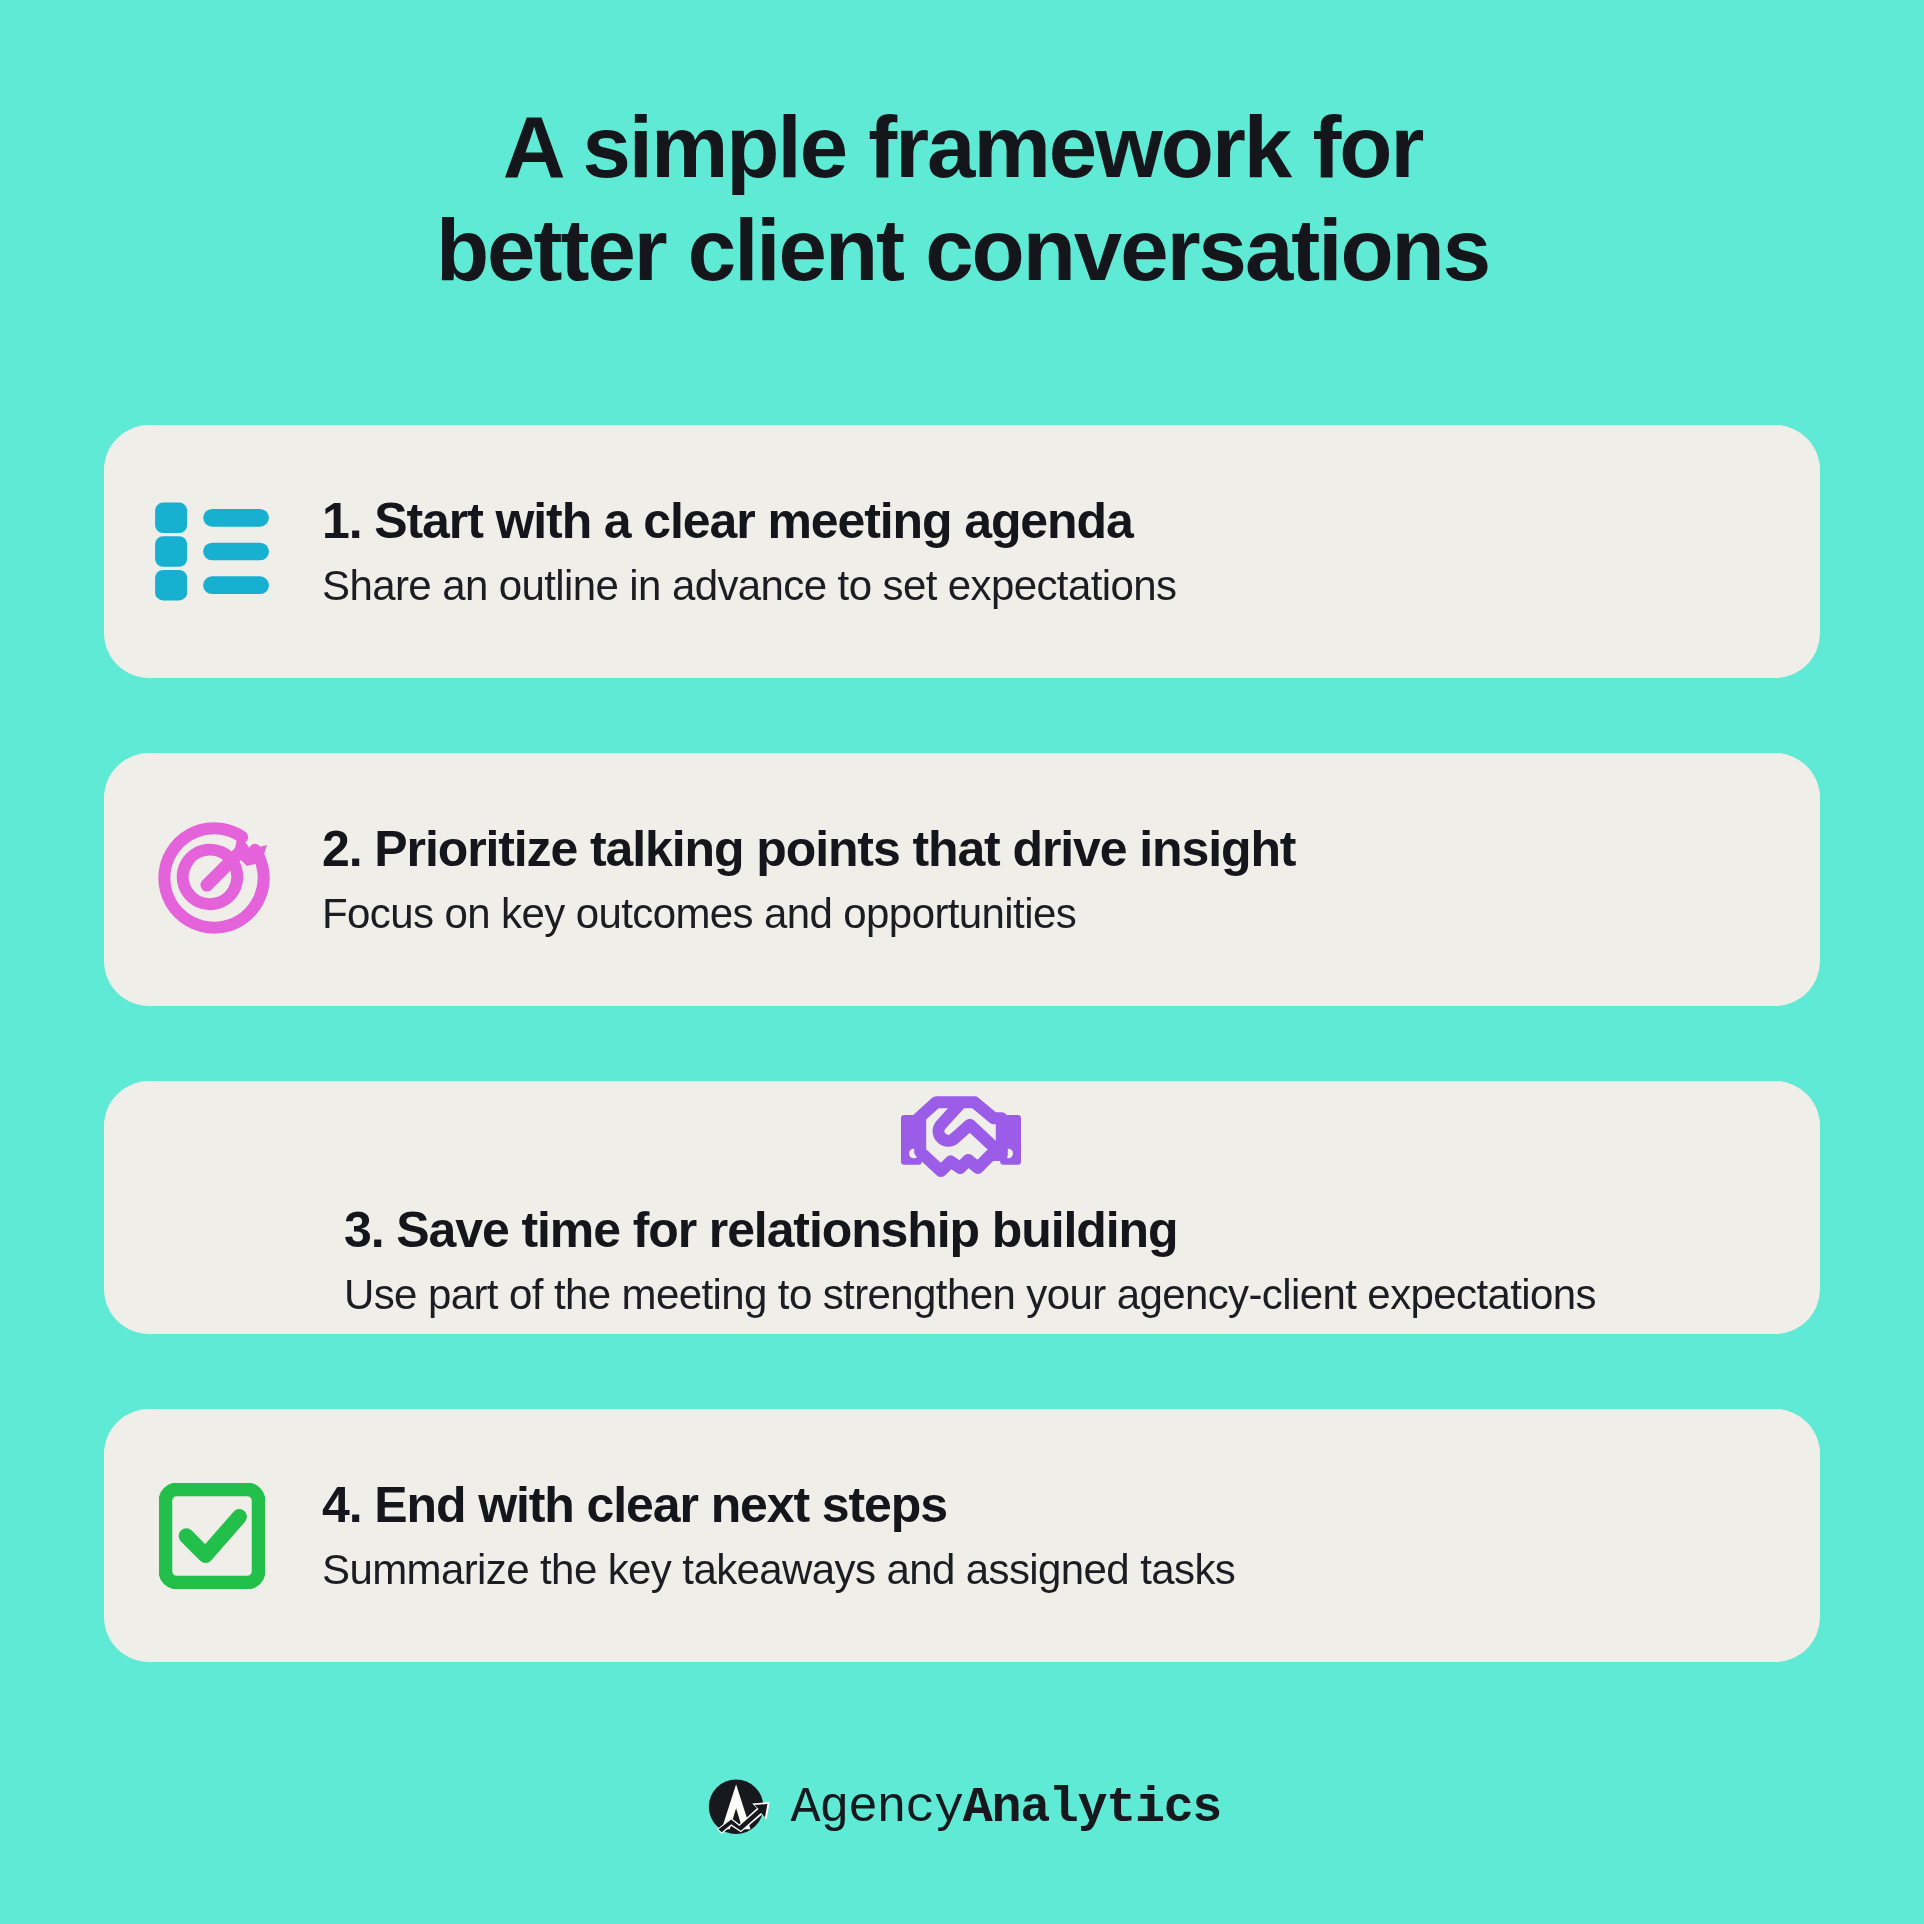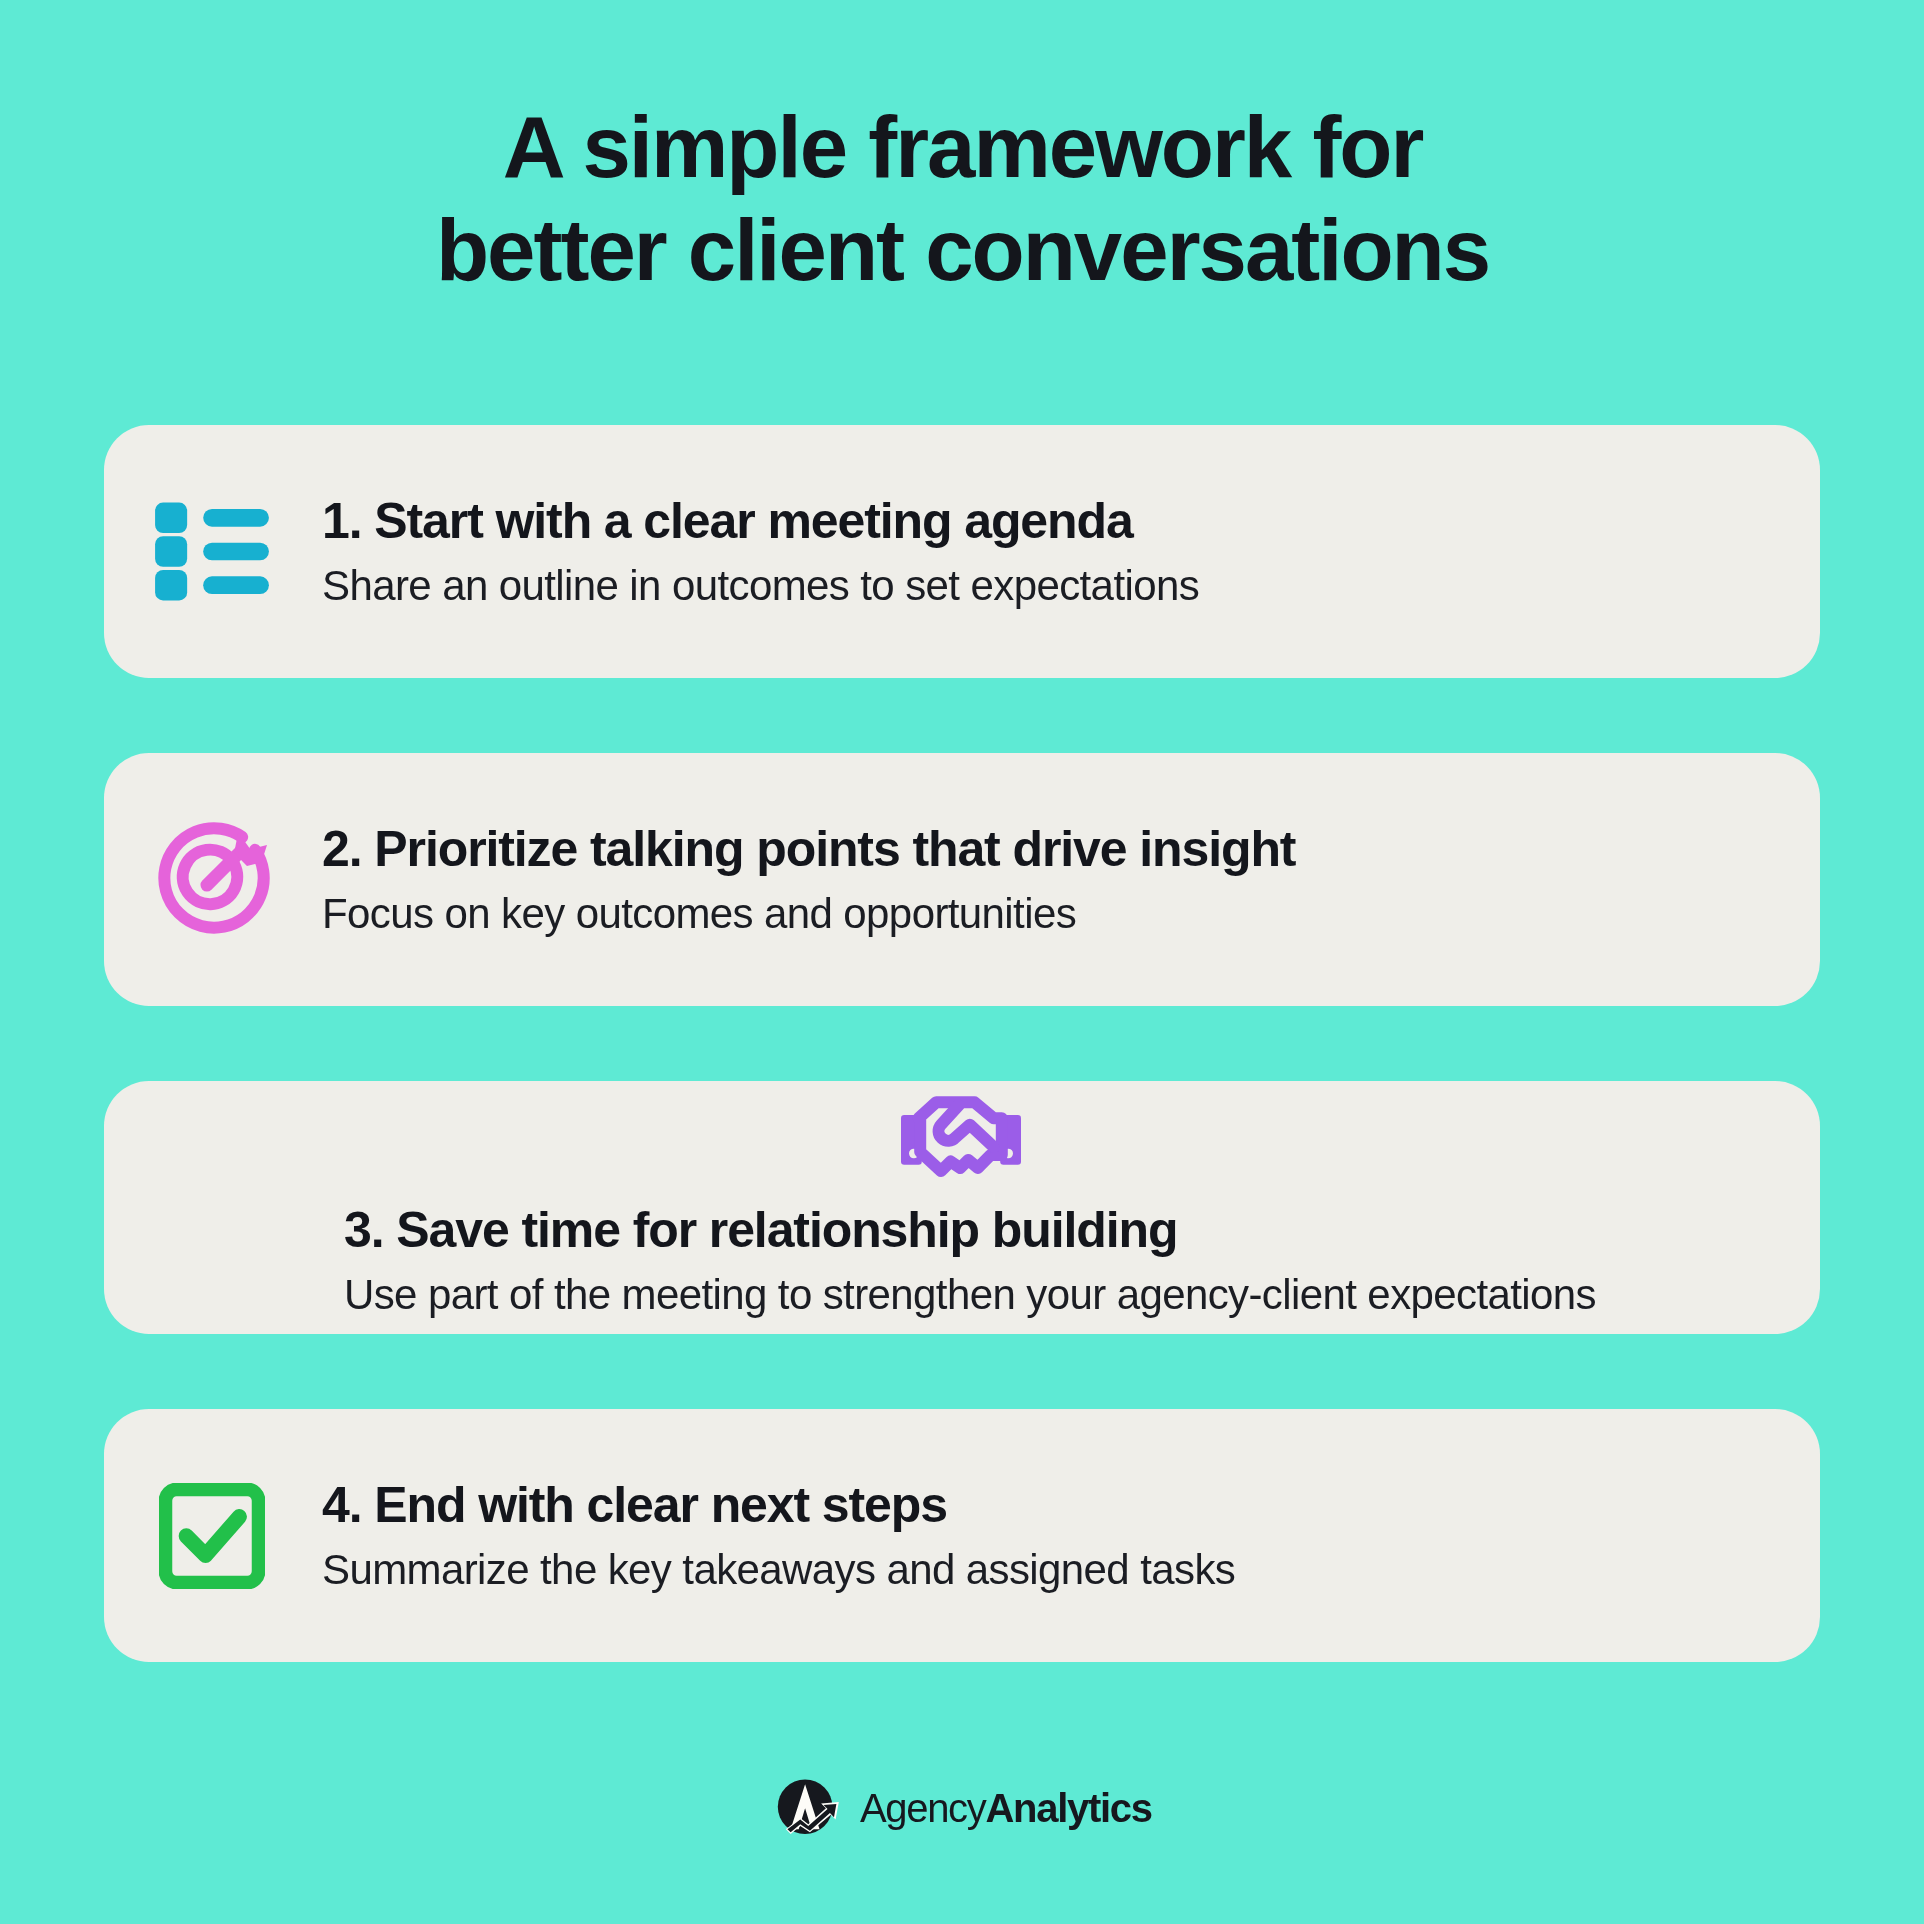--- a/index.html
+++ b/index.html
@@ -113,22 +113,22 @@
     justify-content: center;
   }
   .logo-mark {
     width: 69px;
     height: 69px;
     margin-right: 17.6px;
     flex: 0 0 auto;
   }
   .logo-text {
     color: #16181E;
-    font-family: Liberation Sans, sans-serif;
-    font-size: 40px;
+    font-family: Liberation Mono, monospace;
+    font-size: 50px;
     line-height: 58px;
     letter-spacing: -1.3px;
     white-space: nowrap;
   }
   .logo-text .lt-light { font-weight: normal; }
   .logo-text .lt-bold { font-weight: bold; }
 </style>
 </head>
 <body>
 
@@ -147,21 +147,21 @@
           <rect x="0" y="2" width="40" height="38" rx="10" fill="#17B0D0"></rect>
           <rect x="60" y="10" width="82" height="22" rx="11" fill="#17B0D0"></rect>
           <rect x="0" y="44" width="40" height="38" rx="10" fill="#17B0D0"></rect>
           <rect x="60" y="52" width="82" height="22" rx="11" fill="#17B0D0"></rect>
           <rect x="0" y="86" width="40" height="38" rx="10" fill="#17B0D0"></rect>
           <rect x="60" y="94" width="82" height="22" rx="11" fill="#17B0D0"></rect>
         </svg>
       </div>
       <div class="card-text">
         <p class="card-heading">1. Start with a clear meeting agenda</p>
-        <p class="card-sub">Share an outline in outcomes to set expectations</p>
+        <p class="card-sub">Share an outline in advance to set expectations</p>
       </div>
     </div>
 
     <div class="card card-2">
       <div class="icon-wrap">
         <svg width="117" height="117" viewBox="0 0 146 146" aria-hidden="true">
           <path d="M110 20 A62 62 0 1 0 126 36" fill="none" stroke="#E563DA" stroke-width="15" stroke-linecap="round"></path>
           <path d="M96 48 A34 34 0 1 0 100 54" fill="none" stroke="#E563DA" stroke-width="15" stroke-linecap="round"></path>
           <line x1="66" y1="80" x2="108" y2="38" stroke="#E563DA" stroke-width="16" stroke-linecap="round"></line>
           <path d="M105 14 L120 35 L141 30 L134 52 L116 56 L100 40 Z" fill="#E563DA"></path>

